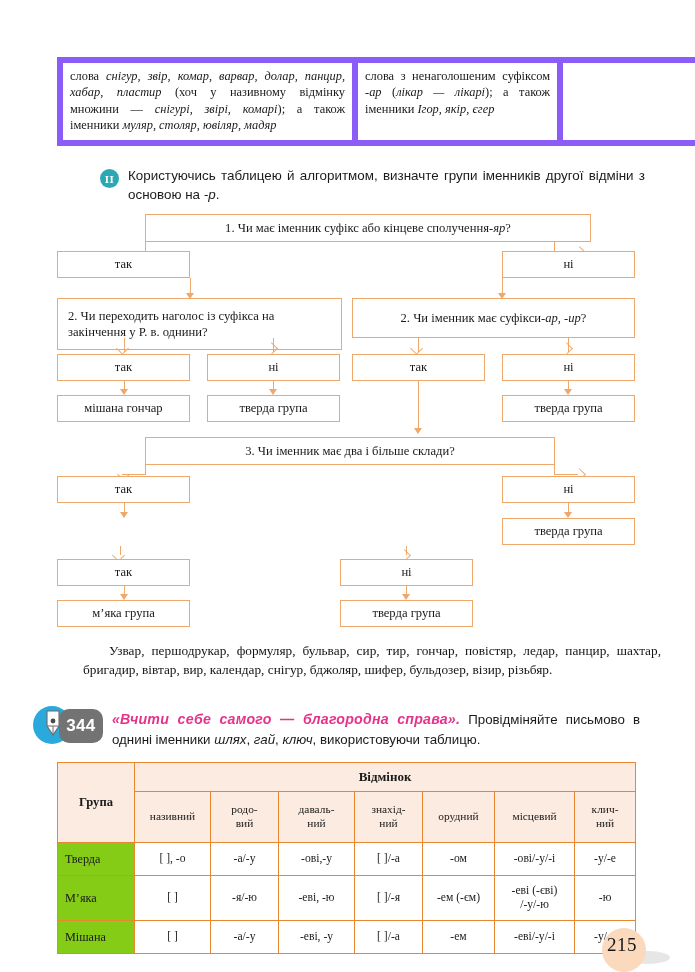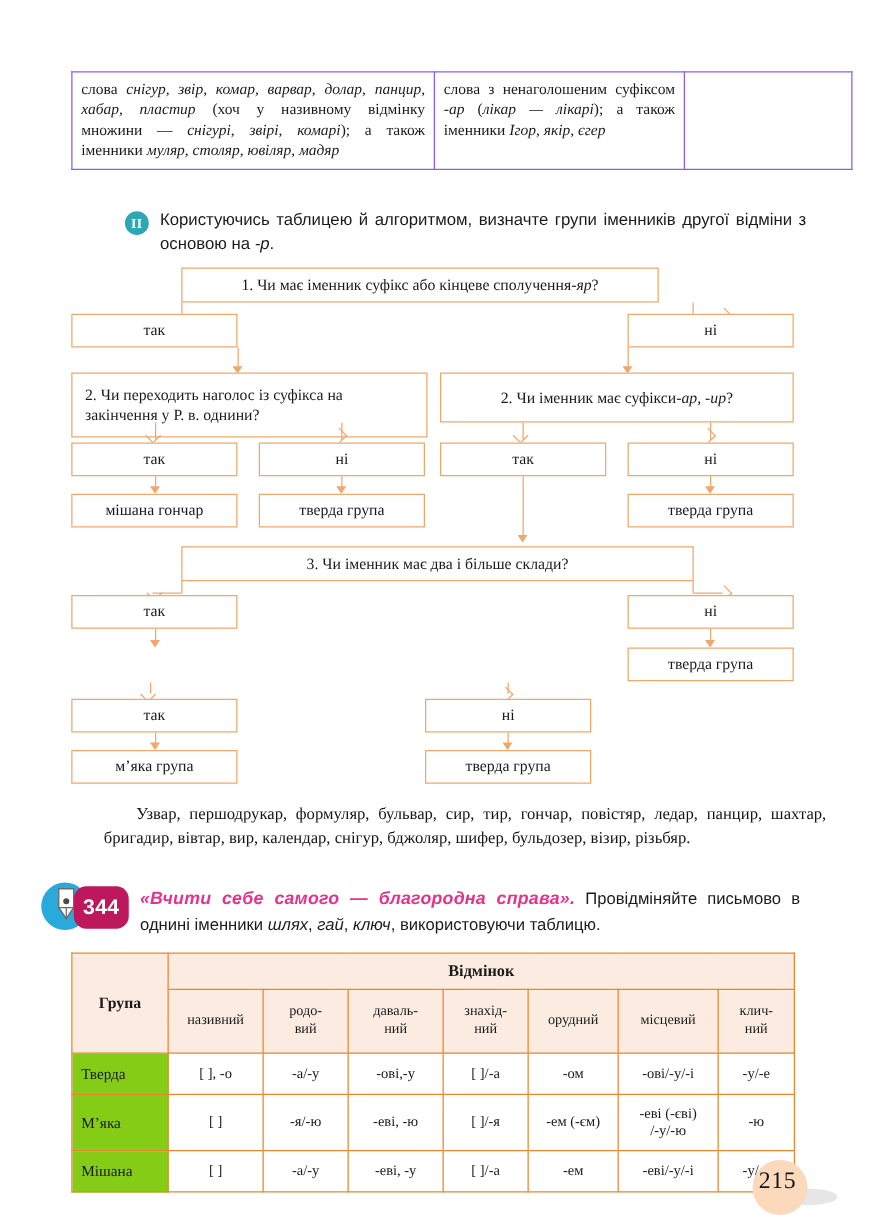--- a/index.html
+++ b/index.html
@@ -20,21 +20,21 @@
   
   #top-table {
     position: absolute;
     left: 57px;
     top: 57px;
     width: 581px;
     border-collapse: collapse;
     table-layout: fixed;
   }
   #top-table td {
-    border: 1px solid #8b5cf6;
+    border: 6px solid #8b5cf6;
     vertical-align: top;
     padding: 5px 7px 6px 7px;
     font-family: "Liberation Serif", serif;
     font-size: 12.4px;
     line-height: 1.32;
     text-align: justify;
     text-align-last: left;
     hyphens: manual;
   }
   #top-table td.c1 { width: 275px; }
@@ -167,21 +167,21 @@
     width: 26px;
     height: 30px;
   }
   #ex-badge {
     position: absolute;
     left: 26px;
     top: 6px;
     width: 44px;
     height: 34px;
     border-radius: 10px;
-    background: #be185d;
+    background: #737373;
     color: #ffffff;
     font-family: "Liberation Sans", sans-serif;
     font-size: 17px;
     font-weight: bold;
     display: flex;
     align-items: center;
     justify-content: center;
     letter-spacing: 0.3px;
   }
   #ex-text {
@@ -304,21 +304,21 @@
 </tbody>
   </table>
 
 <div id="task-block">
   <div id="task-bullet">II</div>
   <div id="task-text" class="sans"><span>Користуючись таблицею й алгоритмом, визначте групи іменників другої відміни з основою на </span><i>-р</i><span>.</span></div>
 </div>
 
 <div id="flow">
 
-  <div class="fbox" style="left:145px; top:214px; width:382px; height:28px;">
+  <div class="fbox" style="left:145px; top:214px; width:446px; height:28px;">
       <span>1. Чи має іменник суфікс або кінцеве сполучення </span>
       <i>-яр</i>
       <span>?</span>
     </div>
 
   <div class="conn v" style="left:145px; top:242px; height:10px;"></div>
   <div class="conn h" style="left:122px; top:252px; width:24px;"></div>
   <div class="arrowhead arrow-dl" style="left:119px; top:248px;"></div>
 
   <div class="conn v" style="left:554px; top:242px; height:10px;"></div>

